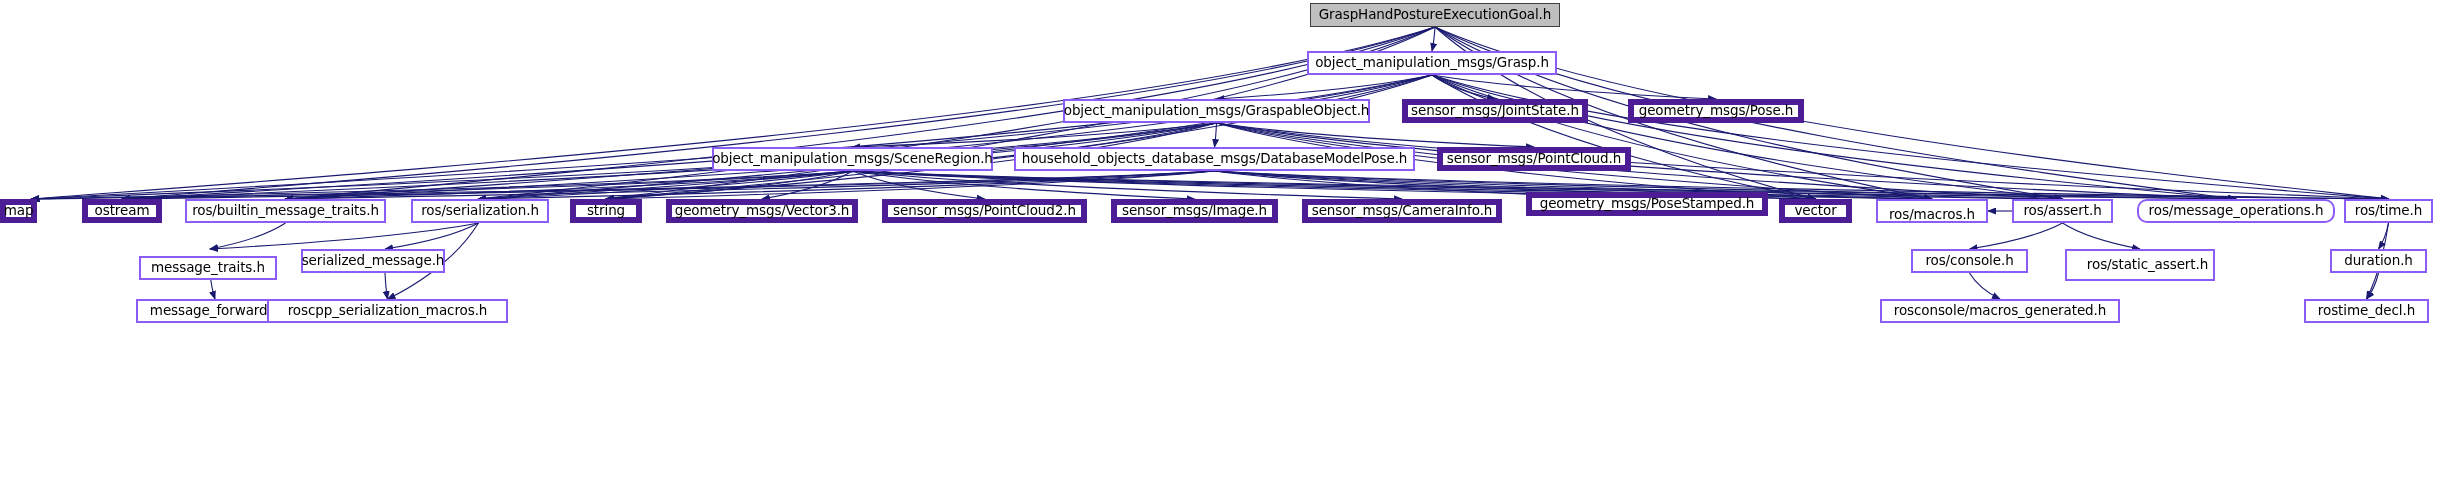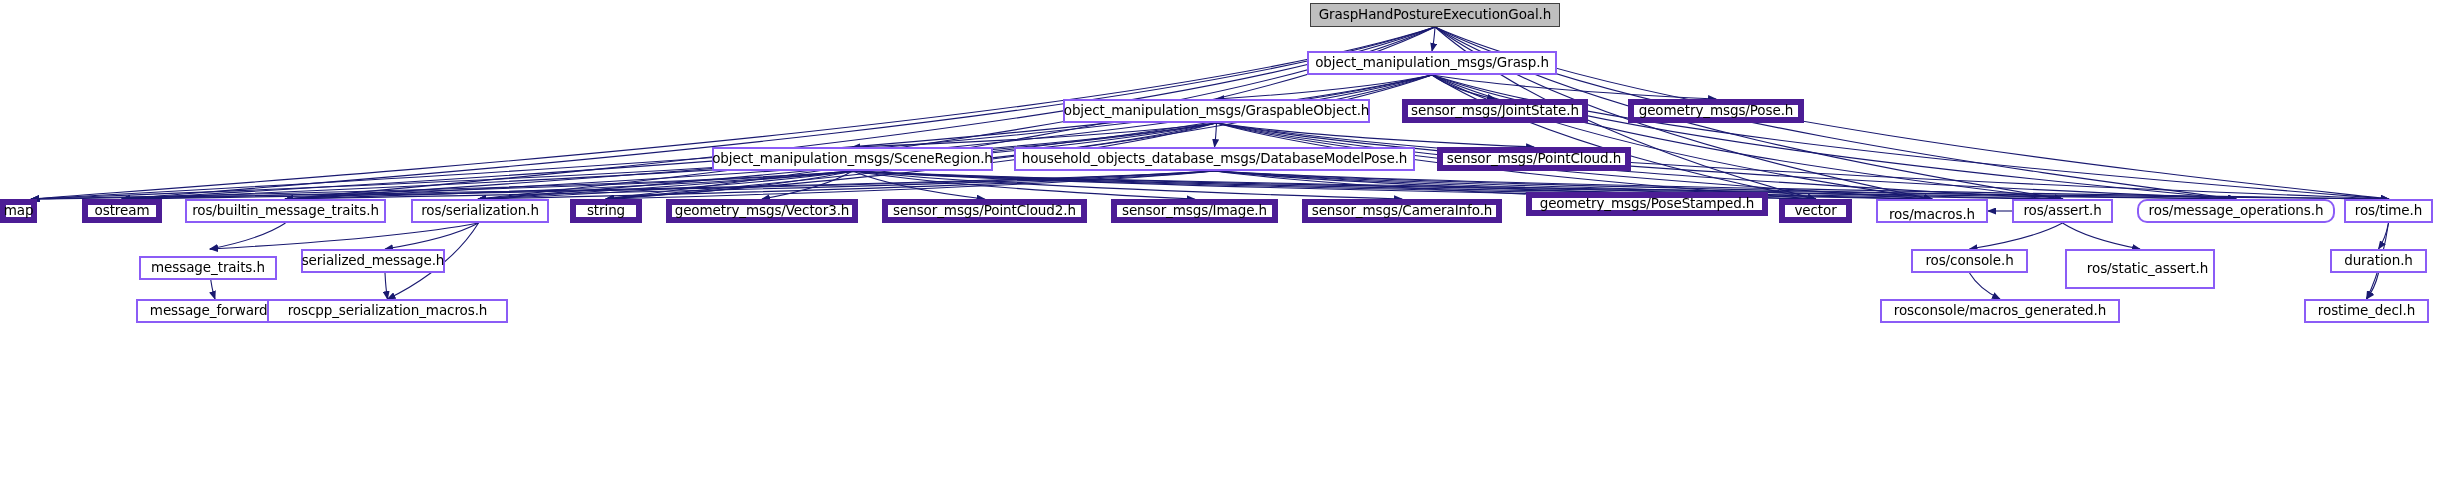--- a/index.html
+++ b/index.html
@@ -205,21 +205,21 @@
       </div>
       <div class="node strong" style="left: 139px; top: 256px; width: 138px; height: 24px;">
         <span>message_traits.h</span>
       </div>
       <div class="node strong" style="left: 301px; top: 249px; width: 144px; height: 24px;">
         <span>serialized_message.h</span>
       </div>
       <div class="node strong" style="left: 1911px; top: 249px; width: 117px; height: 24px;">
         <span>ros/console.h</span>
       </div>
-      <div class="node strong" style="left: 2065px; top: 249px; width: 150px; height: 40px; padding-left: 15px;">
+      <div class="node strong" style="left: 2065px; top: 249px; width: 150px; height: 32px; padding-left: 15px;">
         <span>ros/static_assert.h</span>
       </div>
       <div class="node strong" style="left: 2330px; top: 249px; width: 97px; height: 24px;">
         <span>duration.h</span>
       </div>
       <div class="node strong" style="left: 136px; top: 299px; width: 158px; height: 24px;">
         <span>message_forward.h</span>
       </div>
       <div class="node strong" style="left: 267px; top: 299px; width: 241px; height: 24px;">
         <span>roscpp_serialization_macros.h</span>

